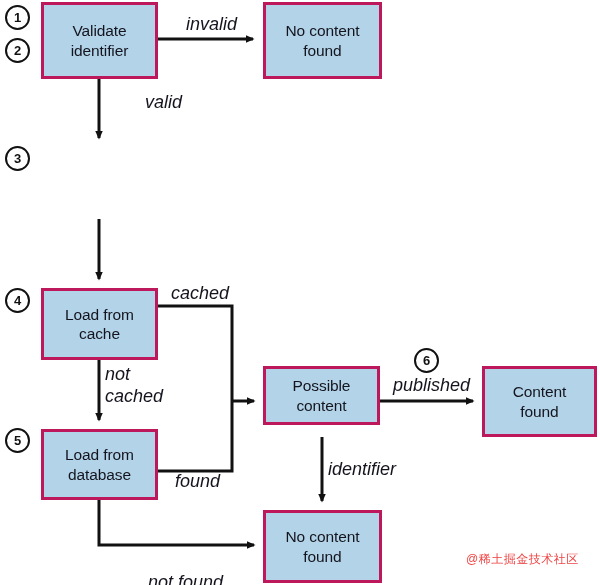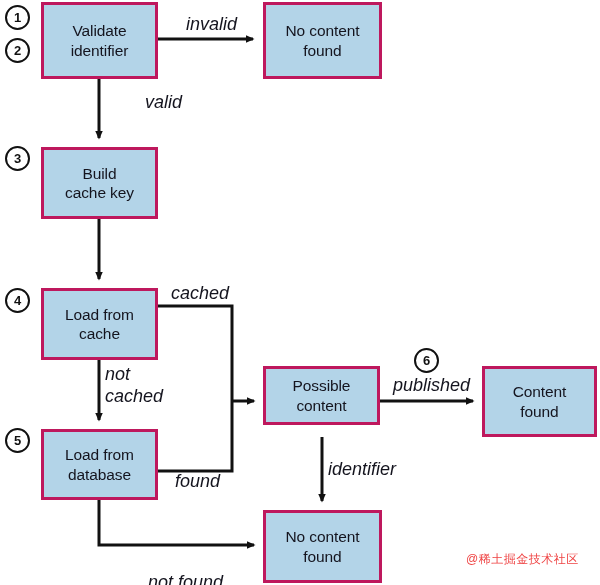--- a/index.html
+++ b/index.html
@@ -123,22 +123,20 @@
       <path d="M322,437 L322,501" stroke="#111111" stroke-width="3" fill="none" marker-end="url(#arrowhead)"></path>
     </g>
   </svg>
 
   <div class="flow-box" style="left:41px; top:2px; width:117px; height:77px;">Validate
 identifier</div>
 
   <div class="flow-box" style="left:263px; top:2px; width:119px; height:77px;">No content
 found</div>
 
-  <div class="flow-box" style="left:41px; top:147px; width:117px; height:72px;">Build
-cache key</div>
 
   <div class="flow-box" style="left:41px; top:288px; width:117px; height:72px;">Load from
 cache</div>
 
   <div class="flow-box" style="left:41px; top:429px; width:117px; height:71px;">Load from
 database</div>
 
   <div class="flow-box" style="left:263px; top:366px; width:117px; height:59px;">Possible
 content</div>
 

